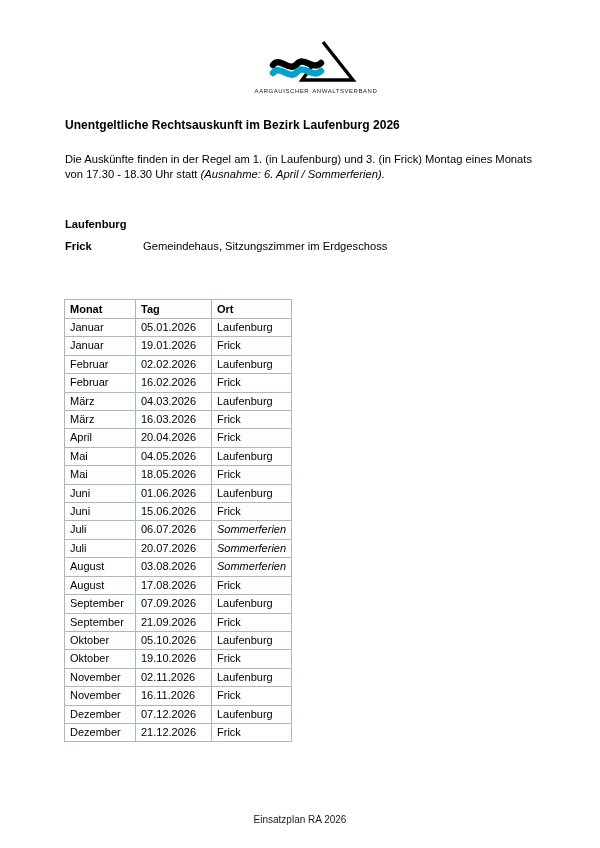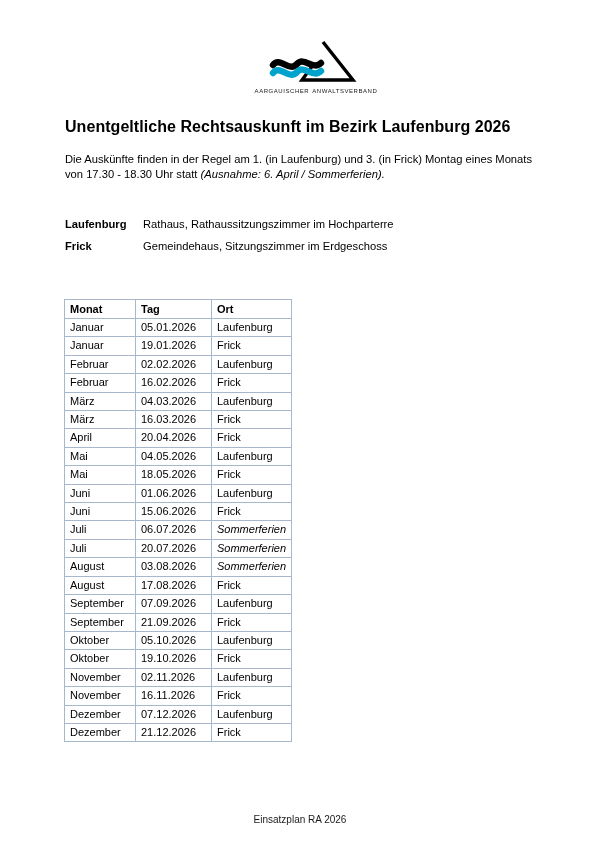--- a/index.html
+++ b/index.html
@@ -45,21 +45,21 @@
     text-transform: lowercase;
     color: #1a1a1a;
     white-space: nowrap;
   }
 
   
   .doc-title {
     position: absolute;
     left: 65px;
     top: 118px;
-    font-size: 16px;
+    font-size: 12px;
     font-weight: bold;
     letter-spacing: 0.05px;
     white-space: nowrap;
   }
 
   
   .intro {
     position: absolute;
     left: 65px;
     top: 152px;
@@ -155,21 +155,20 @@
   <div class="doc-title">Unentgeltliche Rechtsauskunft im Bezirk Laufenburg 2026</div>
 
   <div class="intro">
     <span class="line">Die Auskünfte finden in der Regel am 1. (in Laufenburg) und 3. (in Frick) Montag eines Monats</span>
     <span class="line"><span>von 17.30 - 18.30 Uhr statt </span><em>(Ausnahme: 6. April / Sommerferien).</em></span>
   </div>
 
   <div class="venues">
     <div class="venue-row">
       <span class="venue-name">Laufenburg</span>
-      <span class="venue-place">Rathaus, Rathaussitzungszimmer im Hochparterre</span>
     </div>
     <div class="venue-row">
       <span class="venue-name">Frick</span>
       <span class="venue-place">Gemeindehaus, Sitzungszimmer im Erdgeschoss</span>
     </div>
   </div>
 
   <div class="schedule-wrap">
     <table class="schedule">
       <colgroup>

